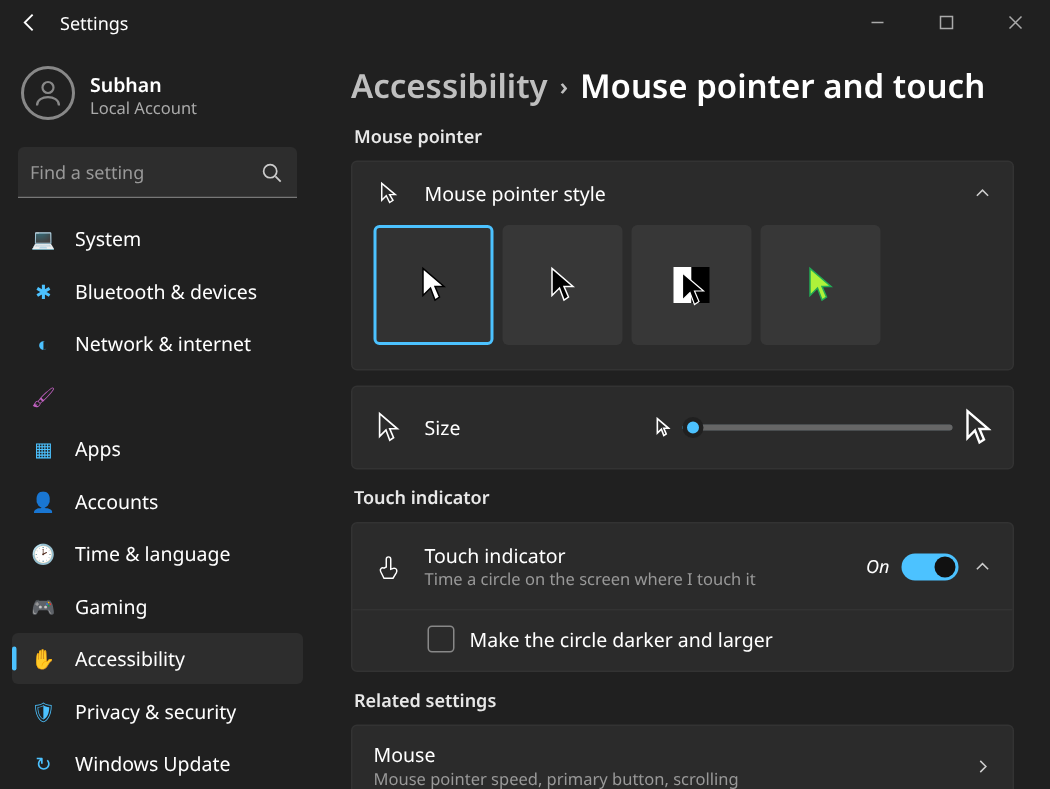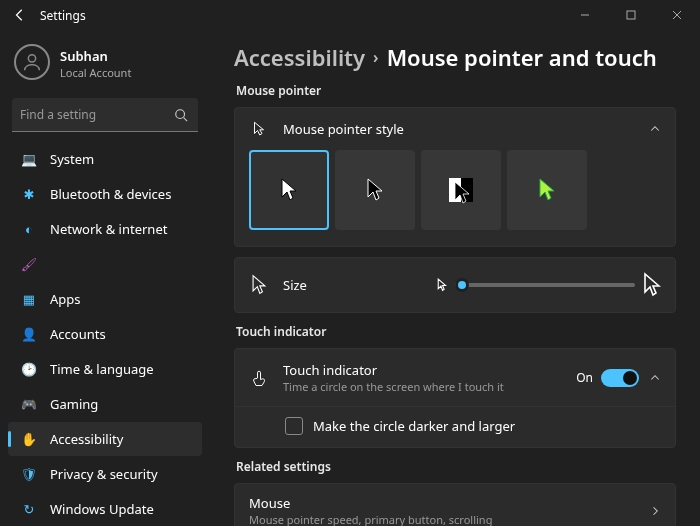--- a/index.html
+++ b/index.html
@@ -44,21 +44,21 @@
   .slider-wrap { display: flex; align-items: center; gap: 8px; }
   .slider { width: 180px; height: 4px; background: #4cc2ff22; border-radius: 2px; position: relative; }
   .slider::before { content:""; position:absolute; left:0; top:0; height:4px; width:4%; background:#4cc2ff; border-radius:2px; }
   .slider-thumb { position: absolute; top: 50%; left: 4%; width: 14px; height: 14px; border-radius: 50%; background: #4cc2ff; border: 3px solid #202020; transform: translate(-50%, -50%); }
   .slider-after { position:absolute; left:4%; right:0; top:0; height:4px; background:#666; border-radius:2px; }
   .touch-row { display: flex; align-items: center; padding: 12px 14px; border-bottom: 1px solid #333; }
   .touch-row .ico { width: 20px; margin-right: 14px; display:flex; align-items:center; justify-content:center; }
   .touch-row .txts { flex:1; }
   .touch-row .title { font-size: 13px; }
   .touch-row .sub { font-size: 11px; color: #999; }
-  .touch-row .state { font-size: 12px; margin-right: 8px; }
+  .touch-row .state { font-size: 12px; margin-right: 8px; font-style: italic; }
   .toggle { width: 38px; height: 18px; background: #4cc2ff; border-radius: 9px; position: relative; margin-right: 10px; }
   .toggle::after { content:""; position:absolute; right:2px; top:2px; width:14px; height:14px; background:#111; border-radius:50%; }
   .checkbox-row { display:flex; align-items:center; padding: 10px 14px 12px 50px; }
   .checkbox { width: 18px; height: 18px; border: 1px solid #888; border-radius: 3px; margin-right: 10px; }
   .checkbox-row .lbl { font-size: 13px; }
   .related-row { display:flex; align-items:center; padding: 10px 14px; }
   .related-row .txts { flex:1; }
   .related-row .title { font-size: 13px; }
   .related-row .sub { font-size: 11px; color: #999; }
   svg { display: block; }

